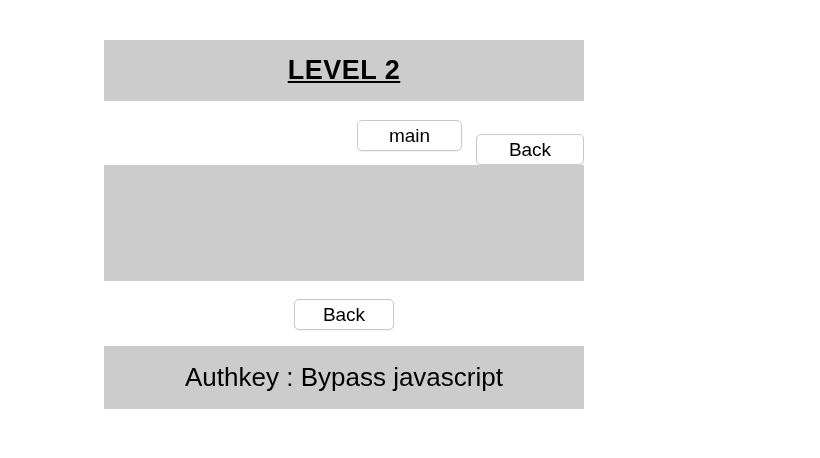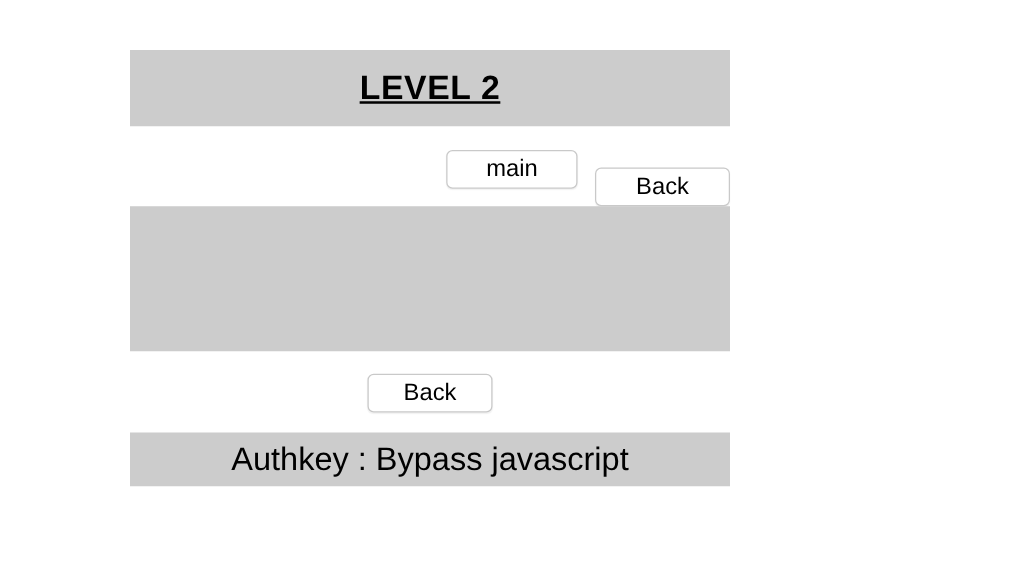--- a/index.html
+++ b/index.html
@@ -137,21 +137,21 @@
     width: 100px;
     height: 31px;
   }
 
   
   .authkey-banner {
     position: absolute;
     left: 104px;
     top: 346px;
     width: 480px;
-    height: 43px;
+    height: 63px;
     background: #cccccc;
     display: flex;
     align-items: center;
     justify-content: center;
   }
   .authkey-text {
     font-size: 26px;
     font-weight: normal;
     color: #000000;
   }

